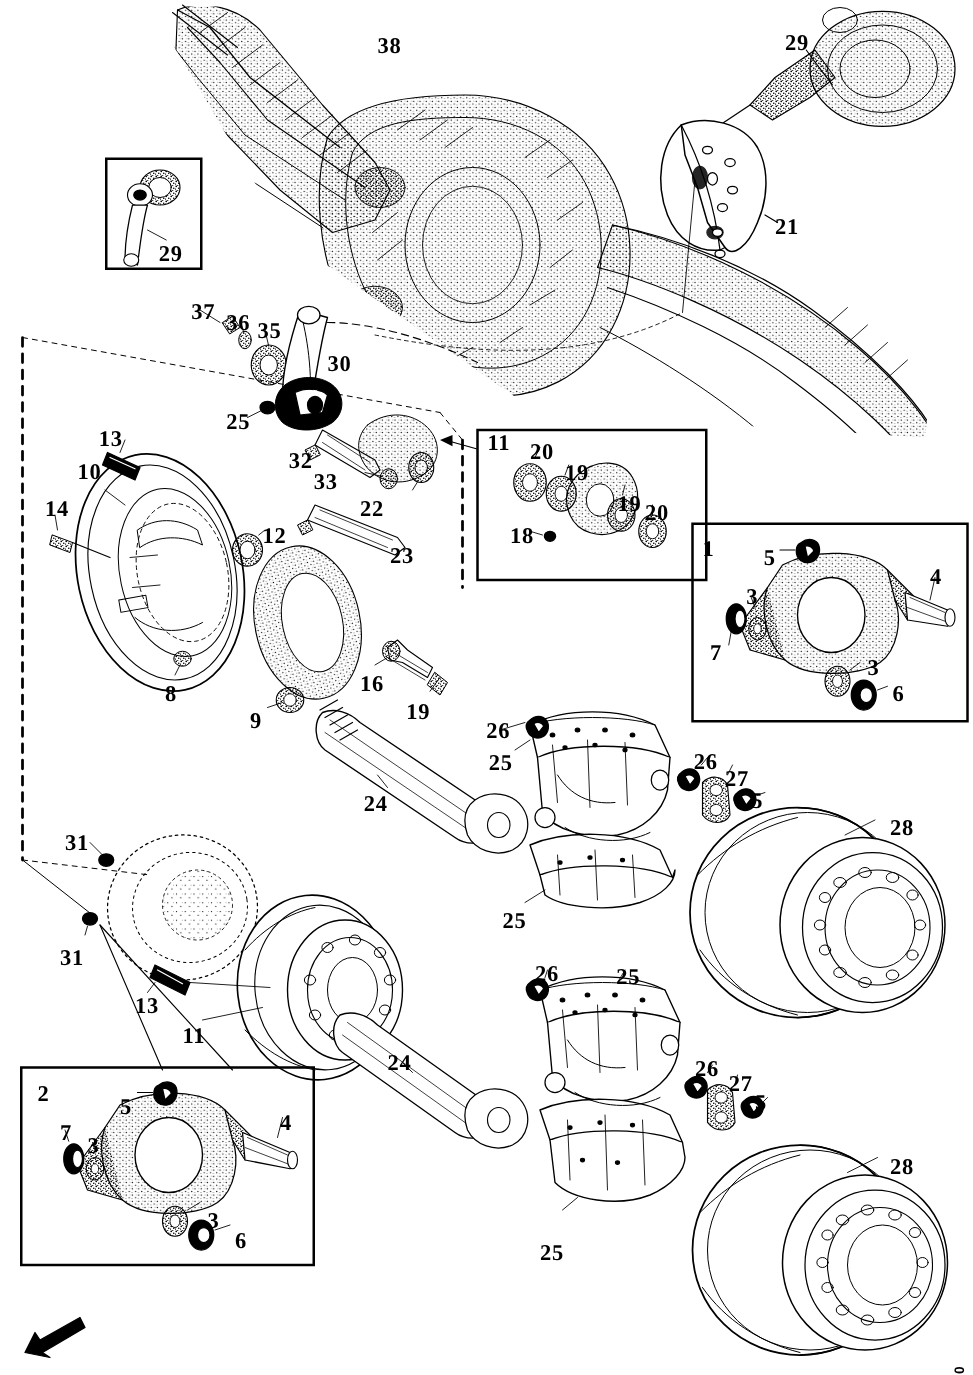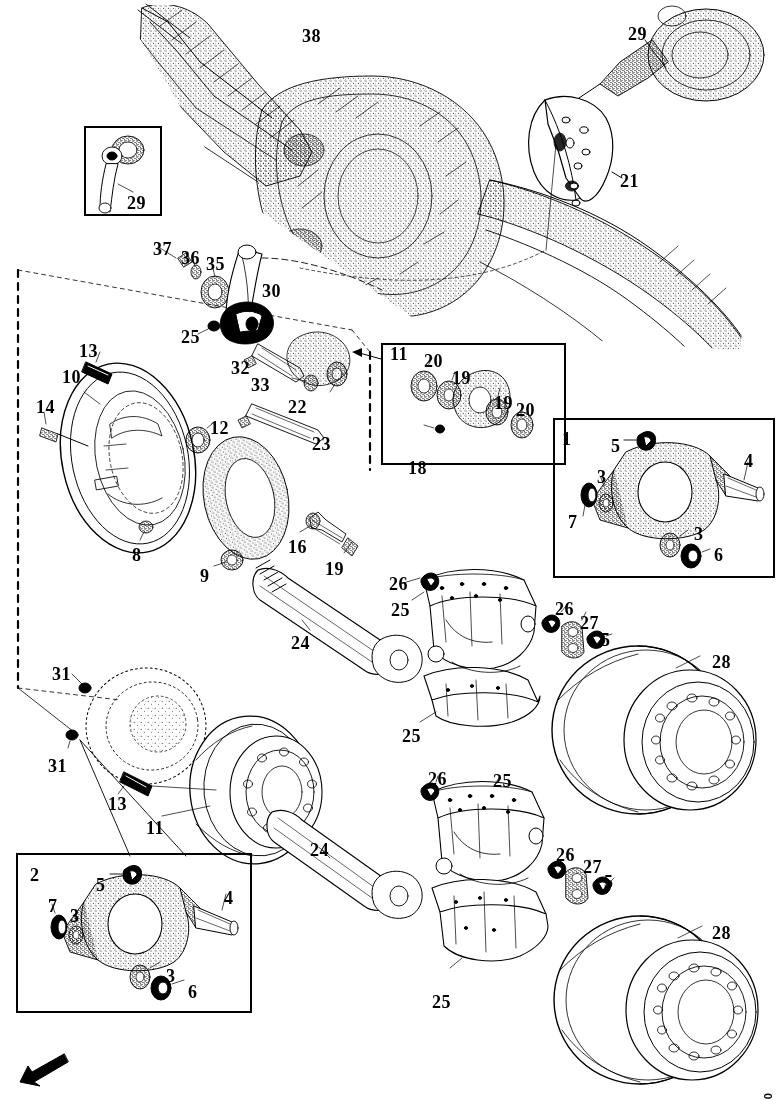--- a/index.html
+++ b/index.html
@@ -586,21 +586,21 @@
       <div class="cal lg" style="left: 181px; top: 328px;">25</div>
       <div class="cal lg" style="left: 231px; top: 359px;">32</div>
       <div class="cal lg" style="left: 251px; top: 376px;">33</div>
       <div class="cal lg" style="left: 288px; top: 398px;">22</div>
       <div class="cal lg" style="left: 312px; top: 403px; margin-top: 32px;">23</div>
       <div class="cal lg" style="left: 390px; top: 345px;">11</div>
       <div class="cal lg" style="left: 424px; top: 352px;">20</div>
       <div class="cal lg" style="left: 452px; top: 369px;">19</div>
       <div class="cal lg" style="left: 494px; top: 394px;">19</div>
       <div class="cal lg" style="left: 516px; top: 401px;">20</div>
-      <div class="cal lg" style="left: 408px; top: 419px; margin-top: 40px;">18</div>
+      <div class="cal lg" style="left: 408px; top: 419px;">18</div>
       <div class="cal lg" style="left: 79px; top: 342px;">13</div>
       <div class="cal lg" style="left: 62px; top: 368px;">10</div>
       <div class="cal lg" style="left: 36px; top: 398px;">14</div>
       <div class="cal lg" style="left: 210px; top: 419px;">12</div>
       <div class="cal lg" style="left: 132px; top: 546px;">8</div>
       <div class="cal lg" style="left: 200px; top: 567px;">9</div>
       <div class="cal lg" style="left: 288px; top: 538px;">16</div>
       <div class="cal lg" style="left: 325px; top: 560px;">19</div>
       <div class="cal lg" style="left: 291px; top: 634px;">24</div>
       <div class="cal lg" style="left: 389px; top: 575px;">26</div>

